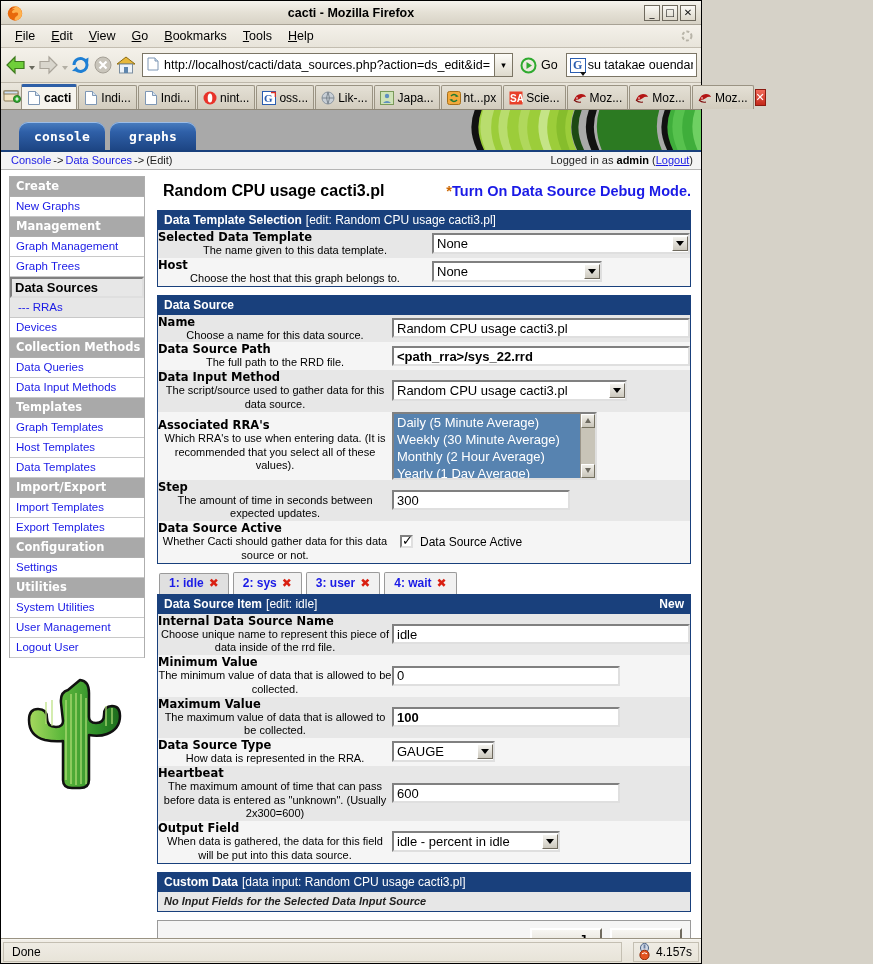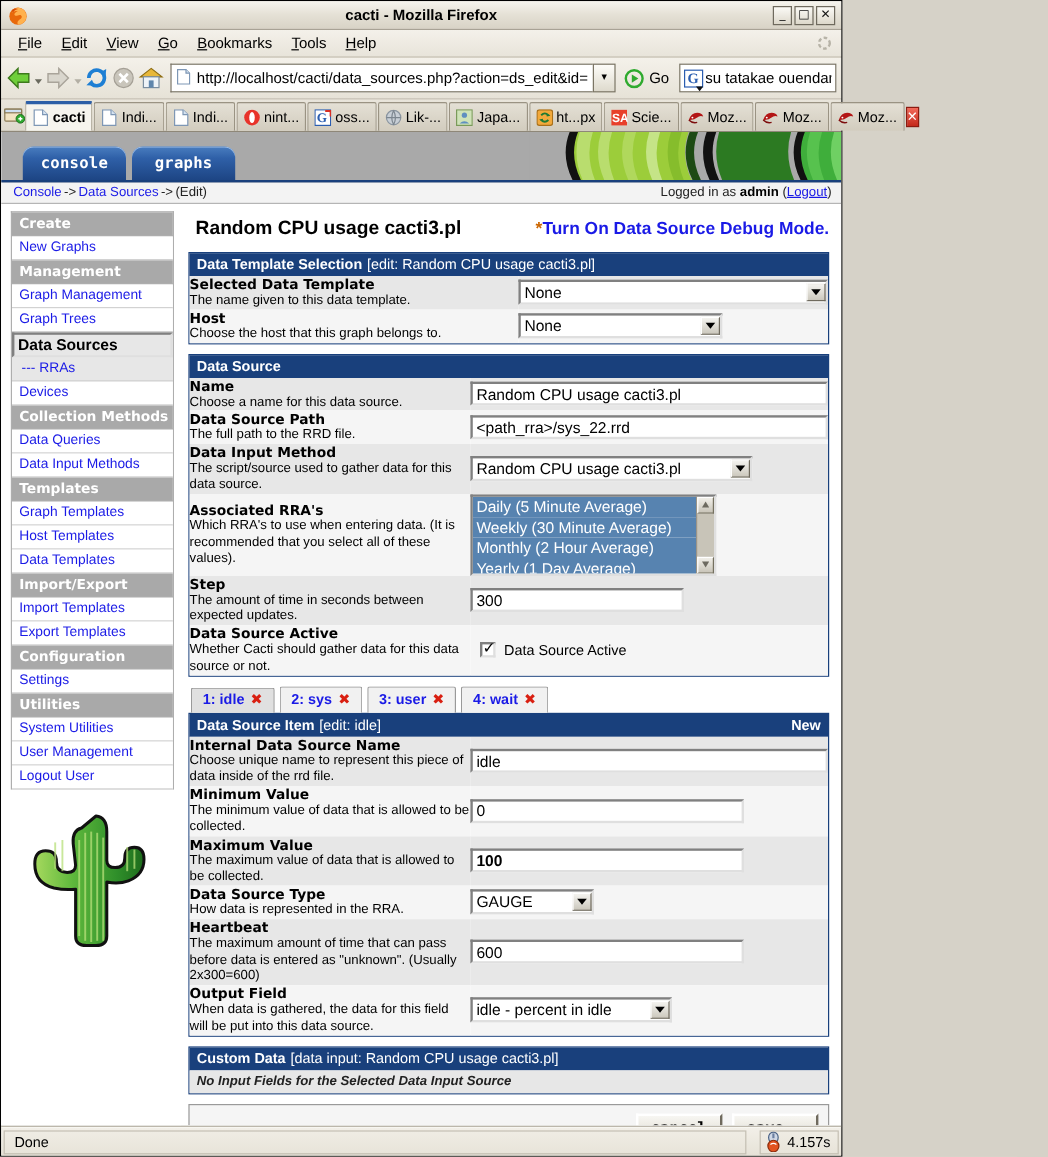--- a/index.html
+++ b/index.html
@@ -241,21 +241,21 @@
   }
   .panel-head b { font-weight: bold; }
   .panel-head .sub { font-weight: normal; margin-left: 4px; }
   .panel-head .right { margin-left: auto; font-weight: bold; }
   table.form { width: 100%; border-collapse: collapse; }
   table.form td { padding: 0; vertical-align: middle; }
   tr.r-odd td { background: #e7e7e7; }
   tr.r-even td { background: #f5f5f5; }
   td.lbl { padding: 3px 6px 4px 6px; width: 353px; }
   td.lbl .t { font-weight: bold; font-size: 11.5px; color: #000; font-family:"DejaVu Sans", sans-serif;}
-  td.lbl .d { font-size: 11px; color: #000; line-height: 1.25; }
+  td.lbl .d { font-size: 11px; color: #000; line-height: 1.25; text-align: center; }
   td.fld { padding: 3px 6px 4px 4px; }
   
   .inp {
     background: #fff;
     border: 2px solid; border-color: #808080 #dfdfdf #dfdfdf #808080;
     height: 20px; padding: 0 3px;
     font-size: 13px; font-family:"Liberation Sans", sans-serif;
     display: flex; align-items: center;
     color: #000;
   }
@@ -750,21 +750,21 @@
                       <span>Random CPU usage cacti3.pl</span>
                     </div>
                   </td>
                 </tr>
                 <tr class="r-even">
                   <td class="lbl">
                     <div class="t">Data Source Path</div>
                     <div class="d">The full path to the RRD file.</div>
                   </td>
                   <td class="fld">
-                    <div class="inp" style="width: 298px;">
+                    <div class="inp" style="width: 298px; font-weight: bold;">
                       <span>&lt;path_rra&gt;/sys_22.rrd</span>
                     </div>
                   </td>
                 </tr>
                 <tr class="r-odd">
                   <td class="lbl">
                     <div class="t">Data Input Method</div>
                     <div class="d">The script/source used to gather data for this data source.</div>
                   </td>
                   <td class="fld">

